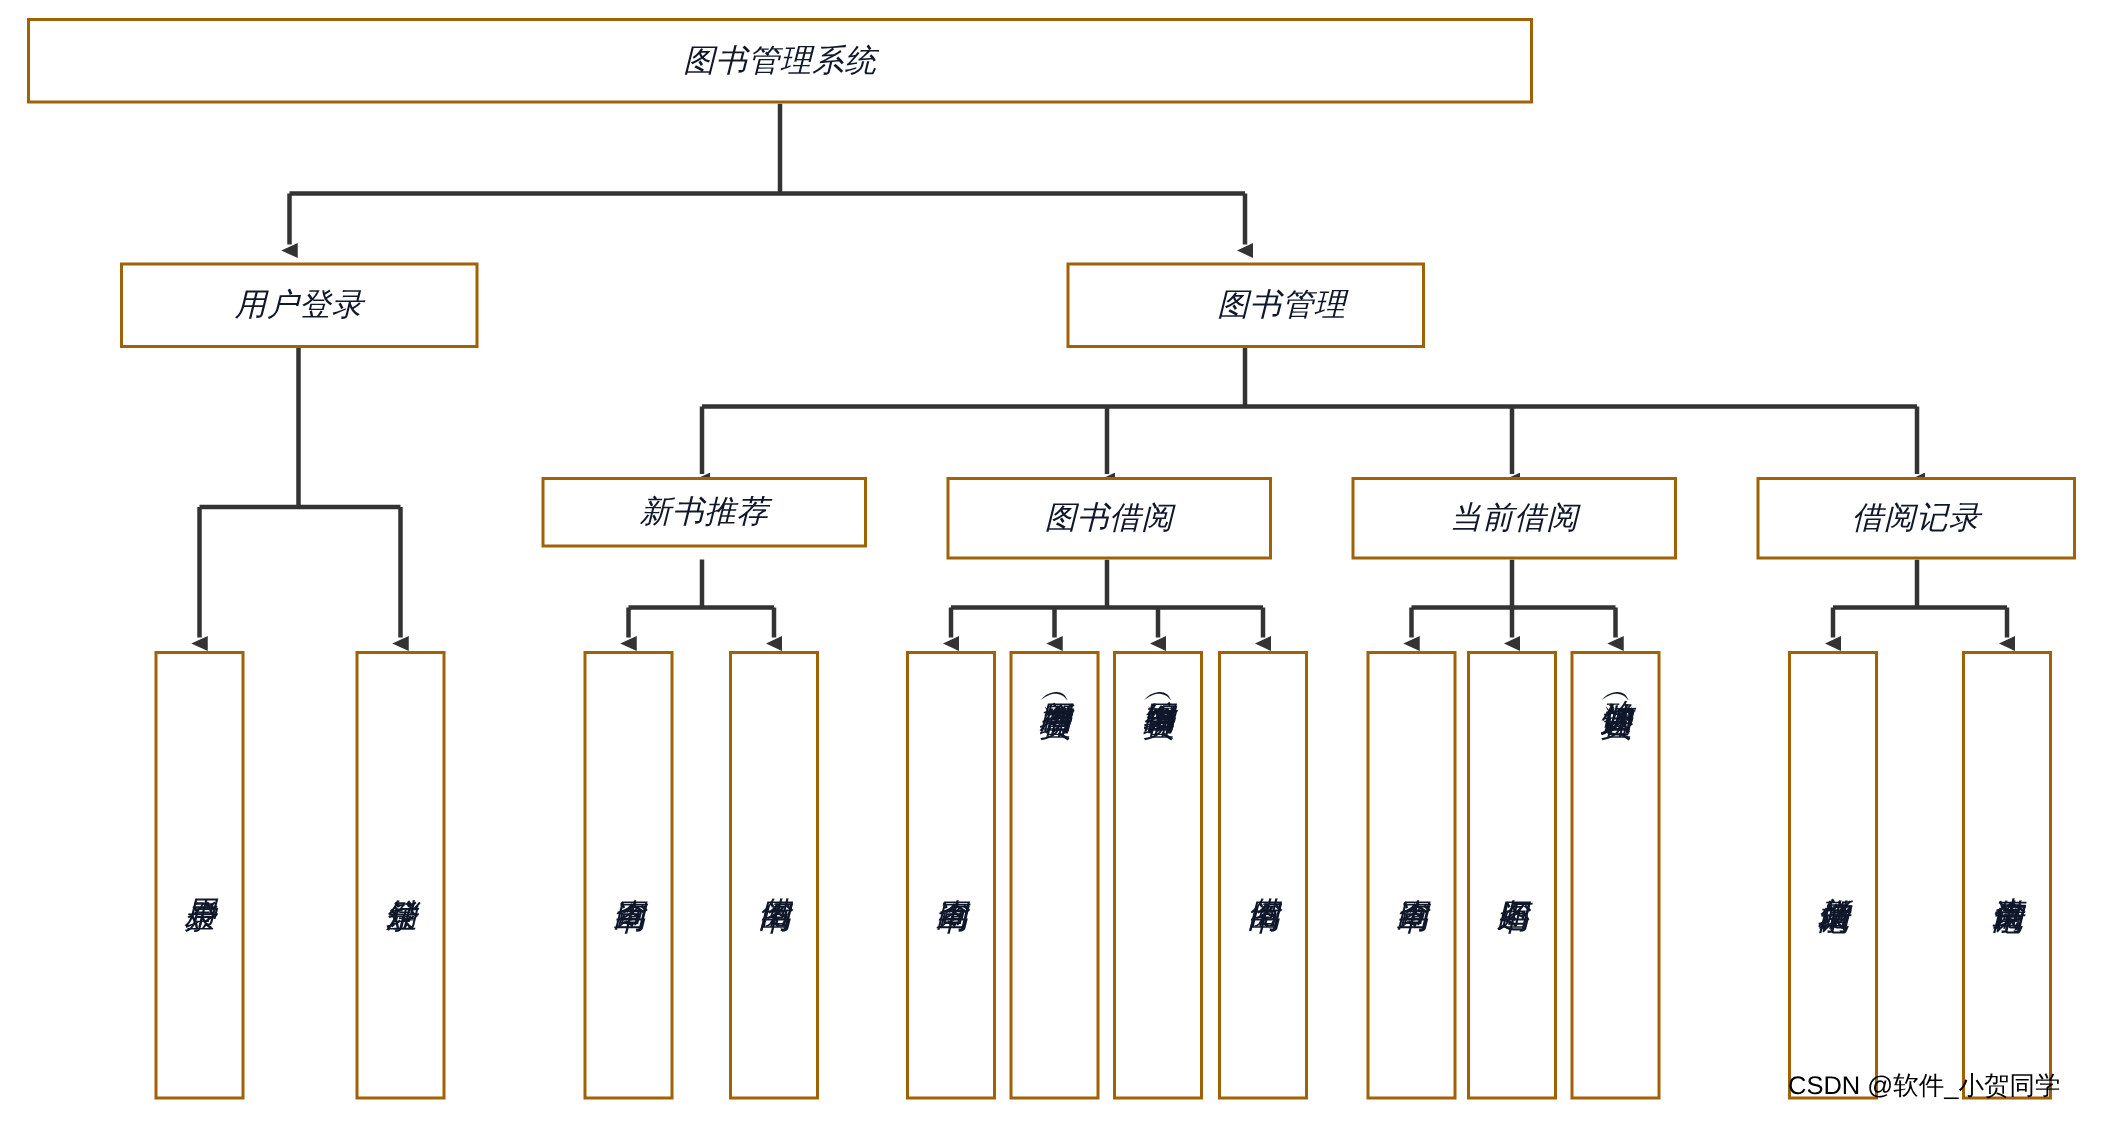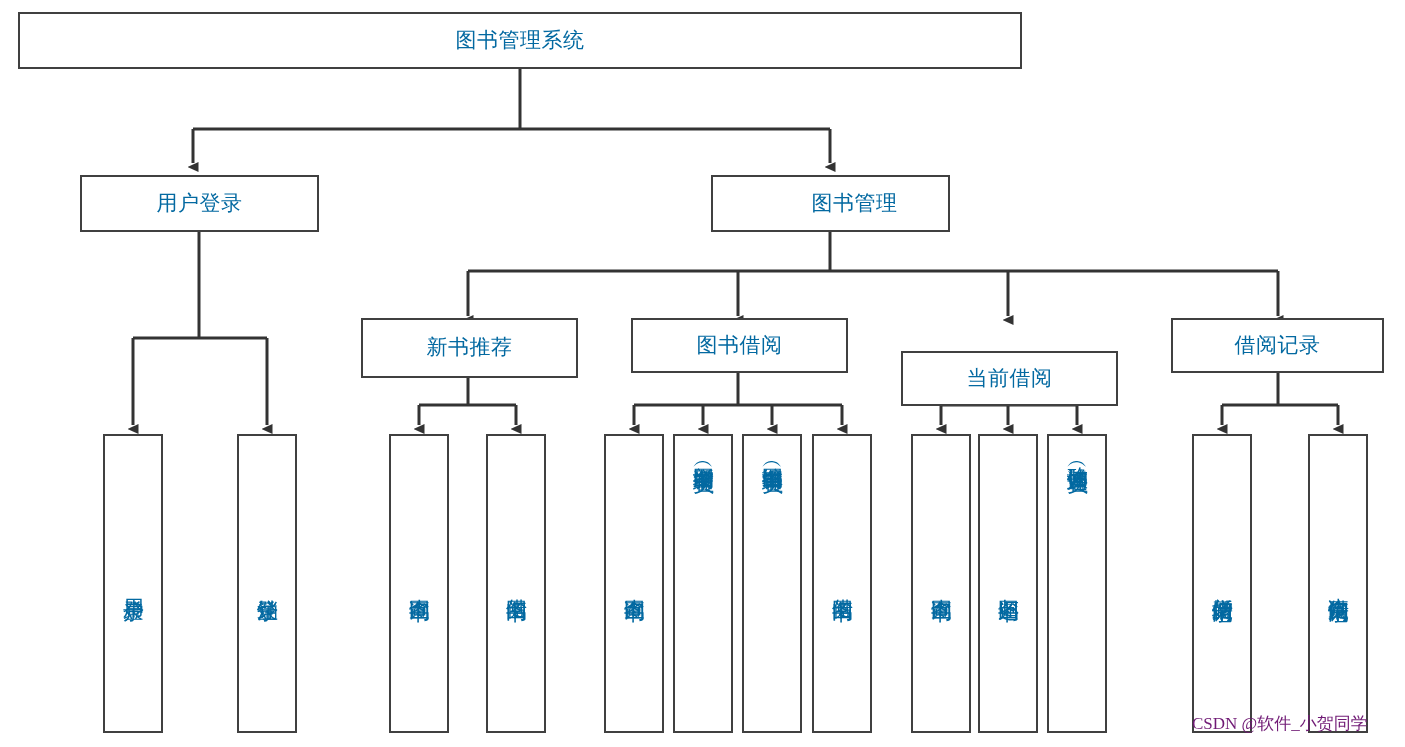--- a/index.html
+++ b/index.html
@@ -21,26 +21,27 @@
     position: absolute;
     left: 0;
     top: 0;
     width: 1405px;
     height: 747px;
   }
   .node {
     position: absolute;
     box-sizing: border-box;
     background: #ffffff;
-    border: 2px solid #404040;
+    border: 2px solid #a16207;
     display: flex;
     align-items: center;
     justify-content: center;
-    color: #0369a1;
+    color: #0f172a;
     z-index: 2;
+    font-style: italic;
   }
   .node-h .node-label {
     font-size: 21px;
     line-height: 1.2;
     letter-spacing: 0.5px;
     white-space: nowrap;
   }
   .node-v {
     align-items: flex-start;
     justify-content: center;
@@ -56,24 +57,24 @@
   }
   .node-v.align-mid {
     align-items: center;
     padding-top: 0;
   }
   .watermark {
     position: absolute;
     left: 1192px;
     top: 712px;
     font-size: 17px;
-    color: #701a75;
+    color: #000000;
     white-space: nowrap;
     z-index: 5;
-    font-family: Liberation Serif, serif;
+    font-family: Liberation Sans, sans-serif;
   }
 </style>
 </head>
 <body>
 
 <div id="canvas">
 
   <svg id="edges" viewBox="0 0 1405 747" xmlns="http://www.w3.org/2000/svg">
     <defs>
       <marker id="arrow" markerWidth="10" markerHeight="11" refX="1" refY="5.5" orient="auto" markerUnits="userSpaceOnUse">
@@ -129,29 +130,29 @@
   </div>
 
   <div class="node node-h" style="left:80px; top:175px; width:239px; height:57px;">
     <span class="node-label">用户登录</span>
   </div>
 
   <div class="node node-h" style="left:711px; top:175px; width:239px; height:57px;padding-left:48px;">
     <span class="node-label">图书管理</span>
   </div>
 
-  <div class="node node-h" style="left:361px; top:318px; width:217px; height:60px;">
+  <div class="node node-h" style="left:361px; top:318px; width:217px; height:47px;">
     <span class="node-label">新书推荐</span>
   </div>
 
   <div class="node node-h" style="left:631px; top:318px; width:217px; height:55px;">
     <span class="node-label">图书借阅</span>
   </div>
 
-  <div class="node node-h" style="left:901px; top:318px; width:217px; height:55px;margin-top:33px;">
+  <div class="node node-h" style="left:901px; top:318px; width:217px; height:55px;">
     <span class="node-label">当前借阅</span>
   </div>
 
   <div class="node node-h" style="left:1171px; top:318px; width:213px; height:55px;">
     <span class="node-label">借阅记录</span>
   </div>
 
   <div class="node node-v align-mid" style="left:103px; top:434px; width:60px; height:299px;">
     <span class="node-label">用户登录</span>
   </div>

